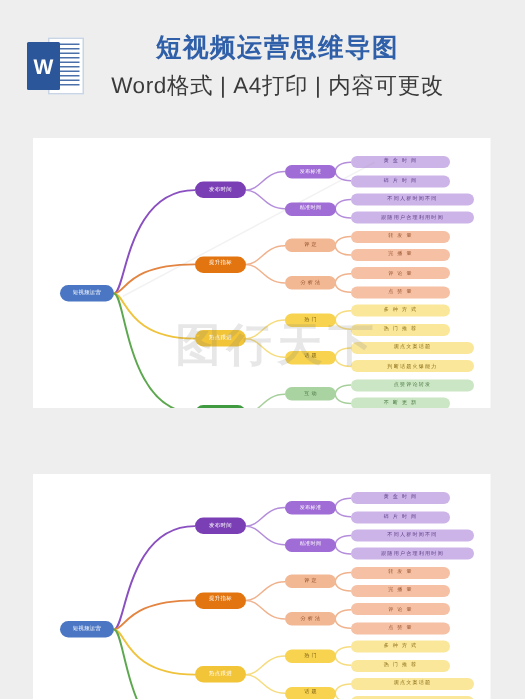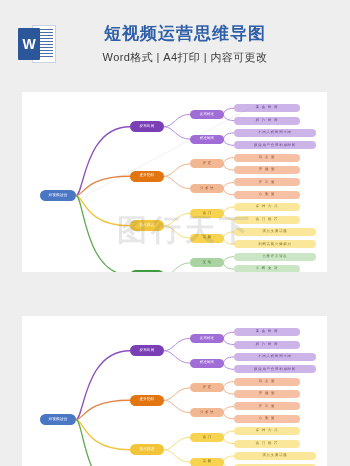--- a/index.html
+++ b/index.html
@@ -50,21 +50,21 @@
     color:#2f5fa8;
     font-size:17px;
     font-weight:bold;
     letter-spacing:1px;
     line-height:1.25;
     margin:0 0 6px 0;
     white-space:nowrap;
   }
   .sub-title{
     color:#3a3a3a;
-    font-size:11px;
+    font-size:15px;
     letter-spacing:.4px;
     white-space:nowrap;
   }
 
   .card{
     position:absolute;
     left:22px;
     width:305px;
     background:#ffffff;
     overflow:hidden;

